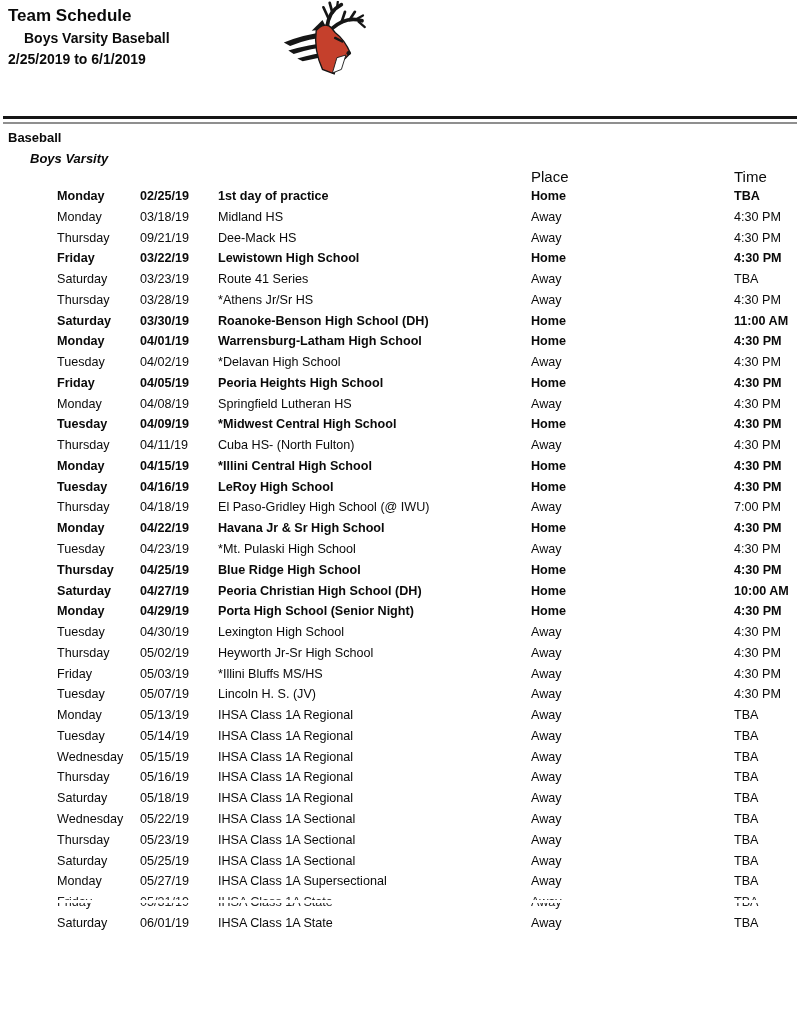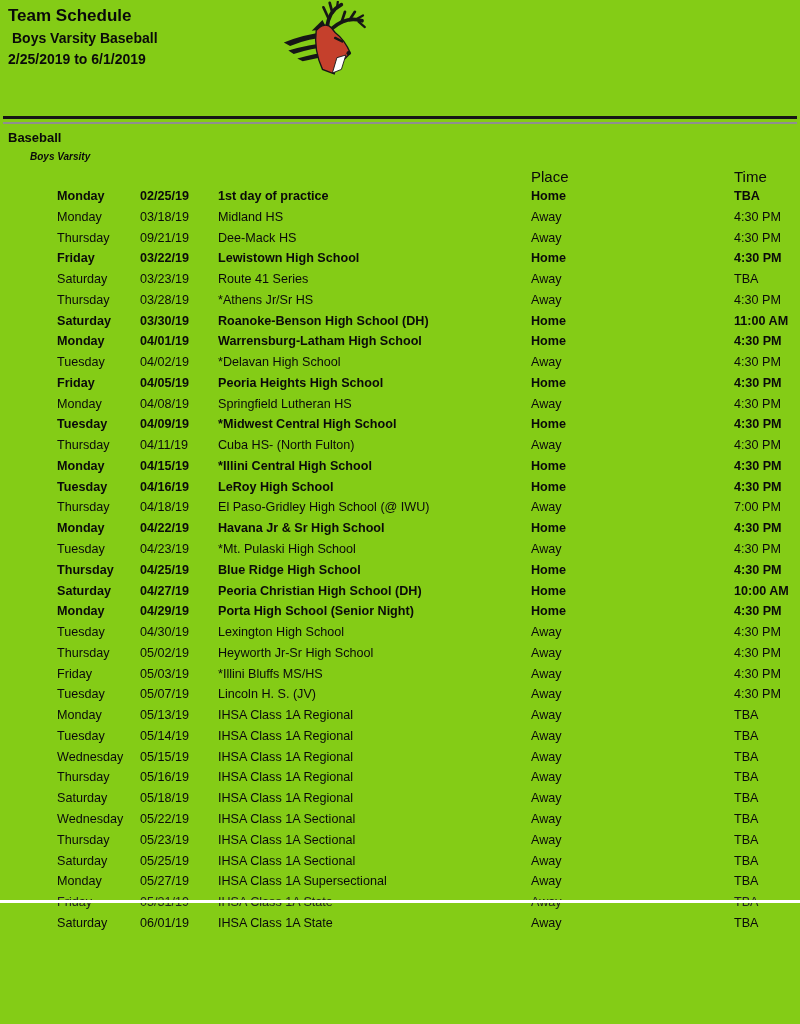--- a/index.html
+++ b/index.html
@@ -1,36 +1,36 @@
 <!DOCTYPE html>
 <html><head>
 <meta charset="utf-8">
 <style>
   html,body { margin:0; padding:0; background:#e9e9e9; }
   .page {
     position:relative; width:800px; height:1024px; margin:0 auto;
-    background:#84cc16; color:#0a0a0a;
+    background:#ffffff; color:#0a0a0a;
     font-family:"Liberation Sans", sans-serif;
     overflow:hidden;
   }
   
   .doc-title { position:absolute; left:8px; top:6px; font-size:17px; font-weight:bold; }
-  .doc-sub   { position:absolute; left:12px; top:30px; font-size:14px; font-weight:bold; }
+  .doc-sub   { position:absolute; left:24px; top:30px; font-size:14px; font-weight:bold; }
   .doc-range { position:absolute; left:8px; top:51px; font-size:14px; font-weight:bold; }
   
   .logo { position:absolute; left:282px; top:1px; width:90px; height:90px; }
   
   .hdr-right { position:absolute; left:523px; top:7px; font-size:14px; font-weight:bold; line-height:20.6px; }
   .hdr-right div { white-space:nowrap; }
   
   .rule1 { position:absolute; left:3px; right:3px; top:116px; height:3px; background:#161616; }
   .rule2 { position:absolute; left:3px; right:3px; top:122px; height:2px; background:#8f8f8f; }
   
   .sport { position:absolute; left:8px; top:130px; font-size:13px; font-weight:bold; }
-  .team  { position:absolute; left:30px; top:151px; font-size:10px; font-weight:bold; font-style:italic; }
+  .team  { position:absolute; left:30px; top:151px; font-size:13px; font-weight:bold; font-style:italic; }
   
   .colhdr { position:absolute; top:168px; font-size:15px; }
   .colhdr.place { left:531px; }
   .colhdr.time  { left:734px; }
   
   .rows { position:absolute; left:0; right:0; top:186px; }
   .row { position:relative; height:20.77px; font-size:12.6px; }
   .row > span { position:absolute; top:3px; white-space:nowrap; }
   .c-day   { left:57px; }
   .c-date  { left:140px; }

